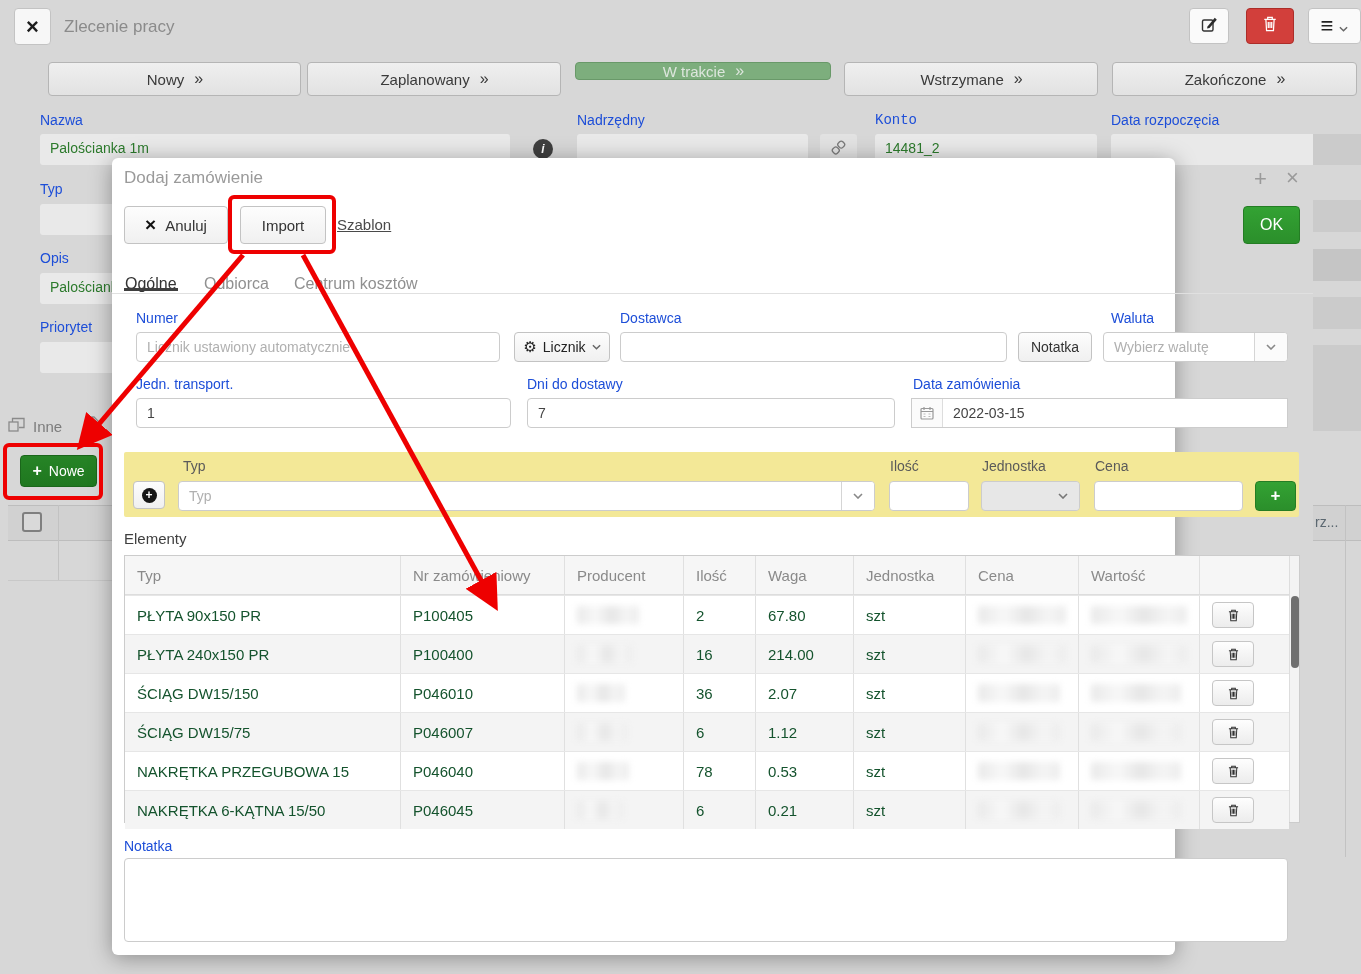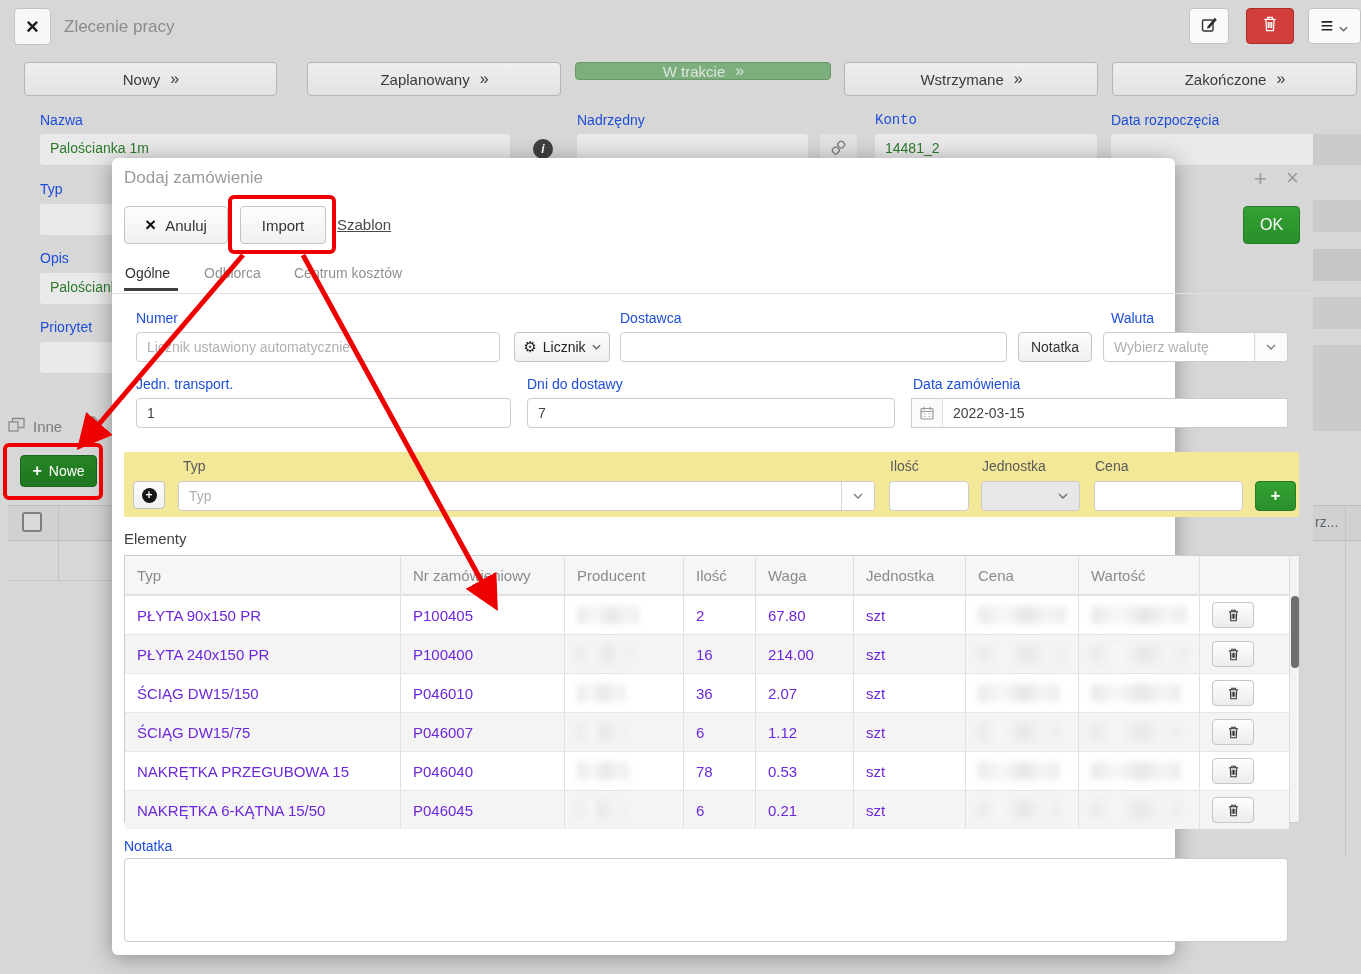--- a/index.html
+++ b/index.html
@@ -17,25 +17,25 @@
   .sel{background:#fff;border:1px solid #ccc;border-radius:4px;display:flex;align-items:center;box-sizing:border-box;}
   .sel .txt{flex:1;padding-left:10px;font-size:14px;color:#b0b0b0;overflow:hidden;white-space:nowrap;}
   .sel .car{width:32px;align-self:stretch;border-left:1px solid #d5d5d5;display:flex;align-items:center;justify-content:center;background:#fbfbfb;border-radius:0 3px 3px 0;}
   .status-btn{background:linear-gradient(#efefef,#e2e2e2);border:1px solid #b5b5b5;border-radius:4px;color:#3a3a3a;
               display:flex;align-items:center;justify-content:center;gap:10px;font-size:15px;}
   .status-btn.active{background:#7dae7d;border-color:#699969;color:#dde6dd;}
   .arr{font-size:16px;letter-spacing:-1px;}
   .green-btn{background:linear-gradient(#33a233,#2b8f2b);border:1px solid #247d24;border-radius:4px;color:#fff;
              display:flex;align-items:center;justify-content:center;}
   .modal{background:#fff;border-radius:6px;box-shadow:0 3px 22px rgba(0,0,0,.35);z-index:10;}
-  .tab{font-size:14px;color:#909090;}
+  .tab{font-size:16px;color:#909090;margin-top:10px;}
   .tab.active{color:#333;}
   .ylabel{font-size:14px;color:#5a5a5a;}
   .th{font-size:15px;color:#8a8a8a;}
-  .td{font-size:15px;color:#6d28d9;}
+  .td{font-size:15px;color:#14532d;}
   .trow{display:grid;grid-template-columns:275px 164px 119px 72px 98px 112px 113px 121px 90px;height:38px;align-items:center;}
   .trow>div{padding-left:12px;height:100%;display:flex;align-items:center;box-sizing:border-box;}
   .trow>div+div{border-left:1px solid #e0e0e0;}
   .trow.hdr{background:#f6f6f6;border-bottom:1px solid #ddd;}
   .trow.r{border-top:1px solid #e6e6e6;}
   .trow.r:first-of-type{border-top:none;}
   .trow.alt{background:#f4f4f4;}
   .blurblock{height:18px;border-radius:2px;filter:blur(3px);
              background:linear-gradient(90deg,#e9e9e9,#f8f8f8 30%,#e6e6e6 55%,#f5f5f5 80%,#ececec);}
   .trash-btn{width:40px;height:24px;background:linear-gradient(#fefefe,#ececec);border:1px solid #c6c6c6;border-radius:4px;
@@ -74,21 +74,21 @@
         </svg>
     </span>
   </div>
   <div class="abs btn-light" style="left:1308px;top:8px;width:53px;height:36px;gap:6px;background:#fafafa;">
     <span style="font-size:22px;font-weight:bold;color:#222;line-height:1;">≡</span>
     <span><svg width="9" height="6" viewBox="0 0 10 6">
           <polyline points="1,1 5,5 9,1" fill="none" stroke="#666" stroke-width="1.6"></polyline>
         </svg></span>
   </div>
 
-  <div class="abs status-btn" style="left:24px;top:62px;width:253px;height:34px;text-align:center;">
+  <div class="abs status-btn" style="left:48px;top:62px;width:253px;height:34px;text-align:center;">
     <span>Nowy</span>
       <span class="arr">»</span>
   </div>
   <div class="abs status-btn" style="left:307px;top:62px;width:254px;height:34px;">
     <span>Zaplanowany</span>
       <span class="arr">»</span>
   </div>
   <div class="abs status-btn active" style="left:575px;top:62px;width:256px;height:18px;">
     <span>W trakcie</span>
       <span class="arr">»</span>

